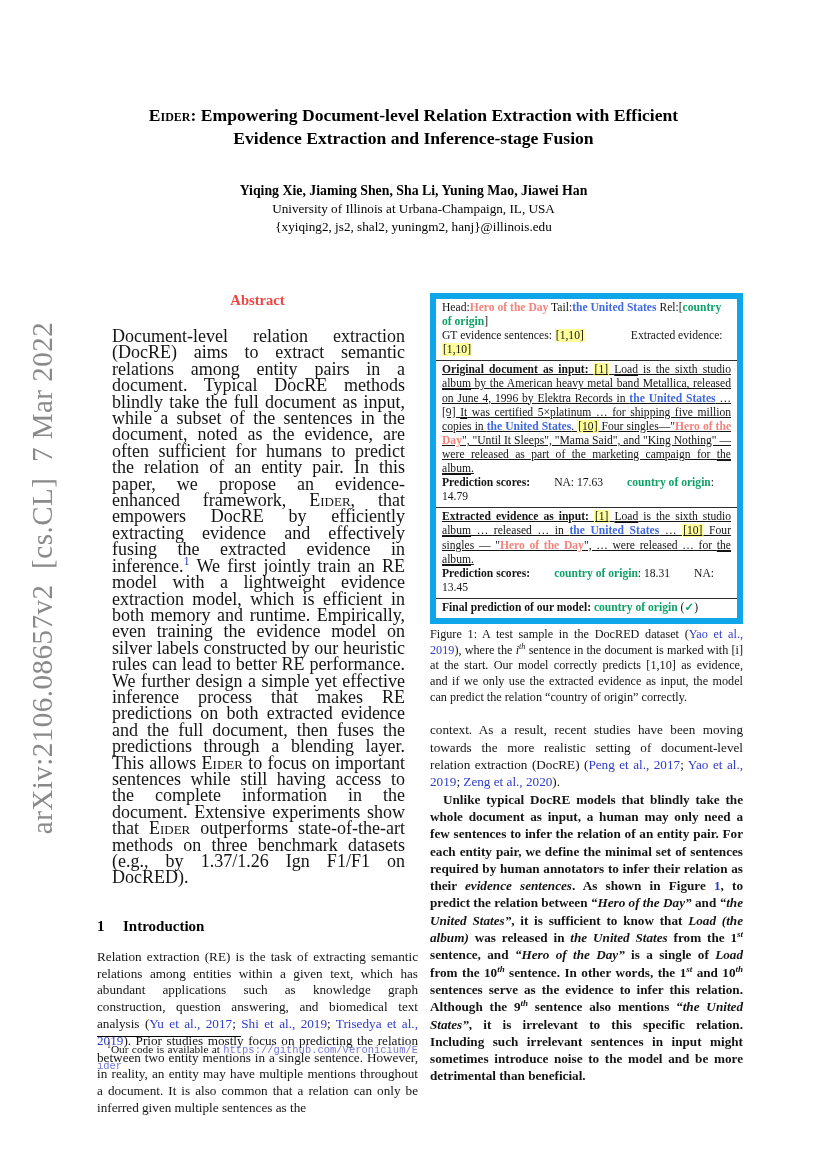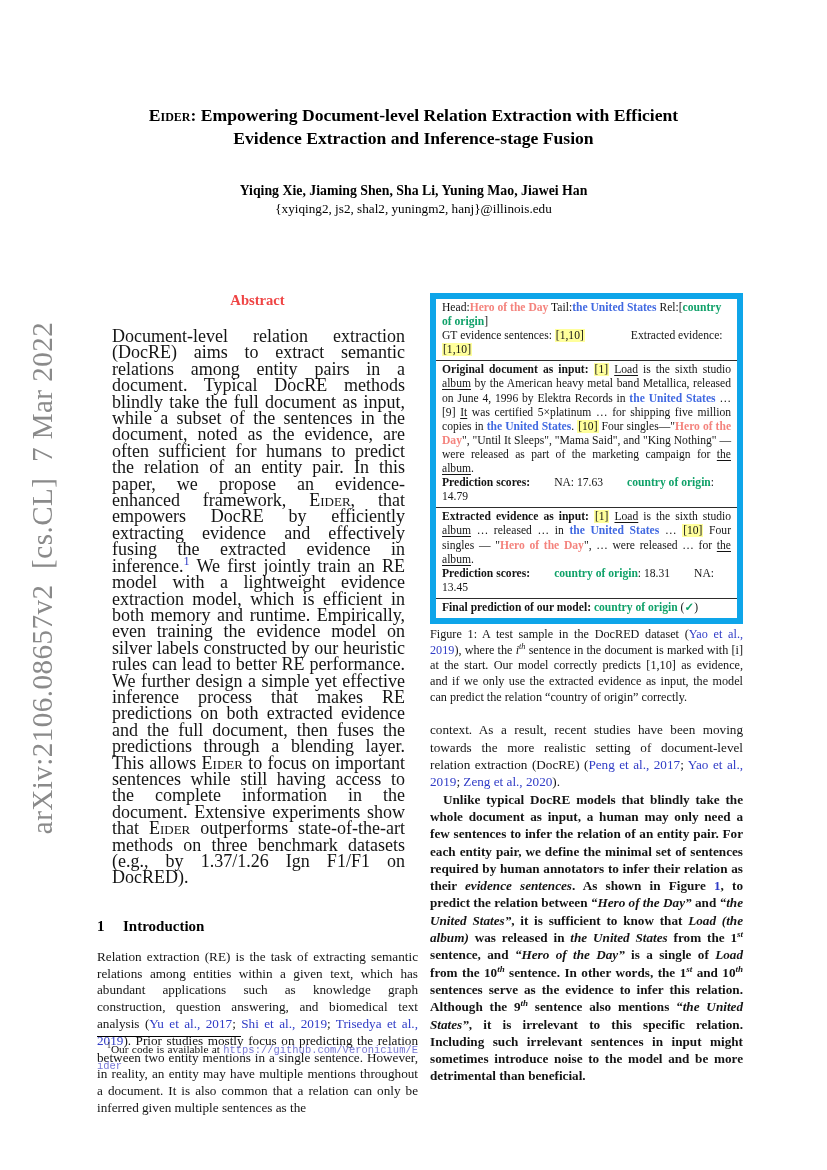--- a/index.html
+++ b/index.html
@@ -30,21 +30,21 @@
   .intro-heading .sec-num{display:inline-block;min-width:26px;}
   .intro-p{margin-top:14px;font-size:13.2px;line-height:16.8px;text-align:justify;}
   
   .footnote{position:absolute;left:97px;top:1036px;width:321px;font-size:11.4px;line-height:15px;text-align:justify;}
   .footnote-rule{width:144px;border-top:1px solid #000;margin-bottom:5px;}
   .footnote-text{text-indent:10px;}
   
   .figbox{border:6px solid #0ea5e9;font-size:11.6px;line-height:14.1px;}
   .fig-sec{padding:2px 6px 3px 6px;}
   .fig-sec + .fig-sec{border-top:1px solid #2d2d2d;}
-  .fig-just{text-align:justify;}
+  .fig-just{text-align:justify;text-decoration:underline;}
   .fig-line{text-align:left;}
   
   .caption{margin-top:3px;font-size:12.2px;line-height:15.7px;text-align:justify;}
   .rp{font-size:13.2px;line-height:17.3px;text-align:justify;}
   .rp1{margin-top:16px;}
   .rp2{text-indent:13px;margin-top:0;font-weight:bold;}
   
   .s-b{font-weight:bold;}
   .s-i{font-style:italic;}
   .s-sc{font-variant:small-caps;}
@@ -68,20 +68,21 @@
 
   <div class="watermark">arXiv:2106.08657v2  [cs.CL]  7 Mar 2022</div>
 
   <div class="title-block">
     <span><span class="sc-brand">Eider</span><span>: Empowering Document-level Relation Extraction with Efficient</span></span><br>
     <span>Evidence Extraction and Inference-stage Fusion</span>
   </div>
 
   <div class="authors-block">
     <div class="authors-line">Yiqing Xie, Jiaming Shen, Sha Li, Yuning Mao, Jiawei Han</div>
+    <div class="affil-line">University of Illinois at Urbana-Champaign, IL, USA</div>
     <div class="email-line">{xyiqing2, js2, shal2, yuningm2, hanj}@illinois.edu</div>
   </div>
 
   <div class="col-left">
     <div class="abstract-heading">Abstract</div>
     <div class="abstract-body"><span>Document-level relation extraction (DocRE) aims to extract semantic relations among entity pairs in a document. Typical DocRE methods blindly take the full document as input, while a subset of the sentences in the document, noted as the evidence, are often sufficient for humans to predict the relation of an entity pair. In this paper, we propose an evidence-enhanced framework, </span><span class="s-sc">Eider</span><span>, that empowers DocRE by efficiently extracting evidence and effectively fusing the extracted evidence in inference.</span><span class="s-sup s-cite">1</span><span> We first jointly train an RE model with a lightweight evidence extraction model, which is efficient in both memory and runtime. Empirically, even training the evidence model on silver labels constructed by our heuristic rules can lead to better RE performance. We further design a simple yet effective inference process that makes RE predictions on both extracted evidence and the full document, then fuses the predictions through a blending layer. This allows </span><span class="s-sc">Eider</span><span> to focus on important sentences while still having access to the complete information in the document. Extensive experiments show that </span><span class="s-sc">Eider</span><span> outperforms state-of-the-art methods on three benchmark datasets (e.g., by 1.37/1.26 Ign F1/F1 on DocRED).</span></div>
     <div class="intro-heading">
       <span class="sec-num">1</span><span>Introduction</span>
     </div>
     <div class="intro-p"><span>Relation extraction (RE) is the task of extracting semantic relations among entities within a given text, which has abundant applications such as knowledge graph construction, question answering, and biomedical text analysis (</span><span class="s-cite">Yu et al., 2017</span><span>; </span><span class="s-cite">Shi et al., 2019</span><span>; </span><span class="s-cite">Trisedya et al., 2019</span><span>). Prior studies mostly focus on predicting the relation between two entity mentions in a single sentence. However, in reality, an entity may have multiple mentions throughout a document. It is also common that a relation can only be inferred given multiple sentences as the</span></div>

